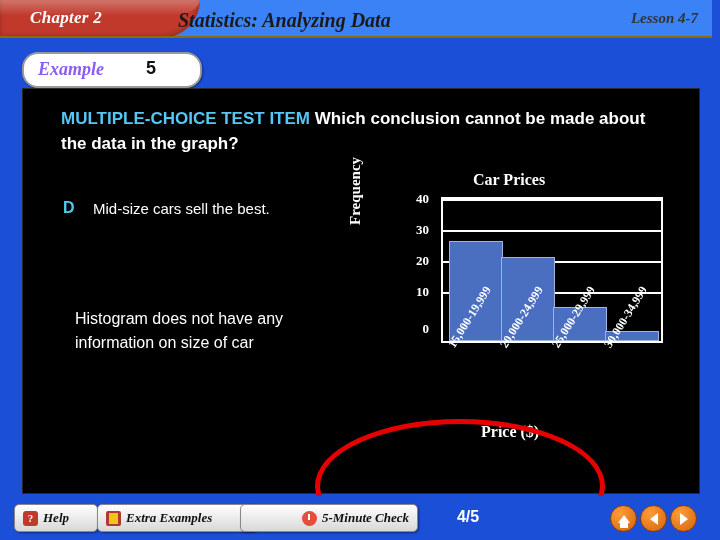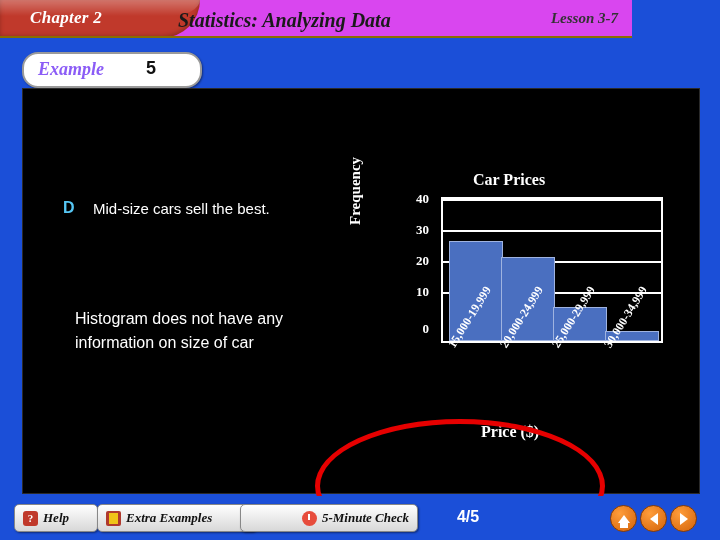--- a/index.html
+++ b/index.html
@@ -5,22 +5,22 @@
   html,body{margin:0;padding:0;}
   body{
     width:720px;height:540px;
     background:#1b4fd8;
     font-family:"Liberation Sans", sans-serif;
     overflow:hidden;
     position:relative;
   }
   
   .header{
-    position:absolute;left:0;top:0;width:632px;height:38px;
-    background:#d946ef;
+    position:absolute;left:0;top:0;width:712px;height:38px;
+    background:#3b82f6;
     overflow:hidden;
   }
   .header-red{
     position:absolute;left:0;top:0;width:200px;height:38px;
     background:#c0392b;
     border-bottom-right-radius:38px 38px;
     box-shadow:inset 0 -2px 4px rgba(0,0,0,.25);
   }
   .header-red:after{
     content:"";position:absolute;left:0;top:0;width:200px;height:16px;
@@ -206,31 +206,35 @@
   .tri-left{width:0;height:0;border-top:6px solid transparent;border-bottom:6px solid transparent;border-right:8px solid #ffffff;}
   .tri-right{width:0;height:0;border-top:6px solid transparent;border-bottom:6px solid transparent;border-left:8px solid #ffffff;}
 </style>
 </head>
 <body>
 
 <div class="header">
   <div class="header-red"></div>
   <div class="chapter-label">Chapter 2</div>
   <div class="header-title">Statistics: Analyzing Data</div>
-  <div class="lesson-label">Lesson 3-7</div>
+  <div class="lesson-label">Lesson 4-7</div>
   <div class="header-sep"></div>
 </div>
 
 <div class="example-tab">
   <span class="example-word">Example</span>
   <span class="example-num">5</span>
 </div>
 
 <div class="slide">
 
+  <div class="prompt">
+    <span class="hl">MULTIPLE-CHOICE TEST ITEM</span>
+    <span>Which conclusion cannot be made about the data in the graph?</span>
+  </div>
 
   <div class="choice-letter">D</div>
   <div class="choice-text">Mid-size cars sell the best.</div>
 
   <div class="note">Histogram does not have any information on size of car</div>
 
   <div class="chart-wrap">
     <div class="chart-title">Car Prices</div>
 
     <div class="yaxis-title">Frequency</div>

